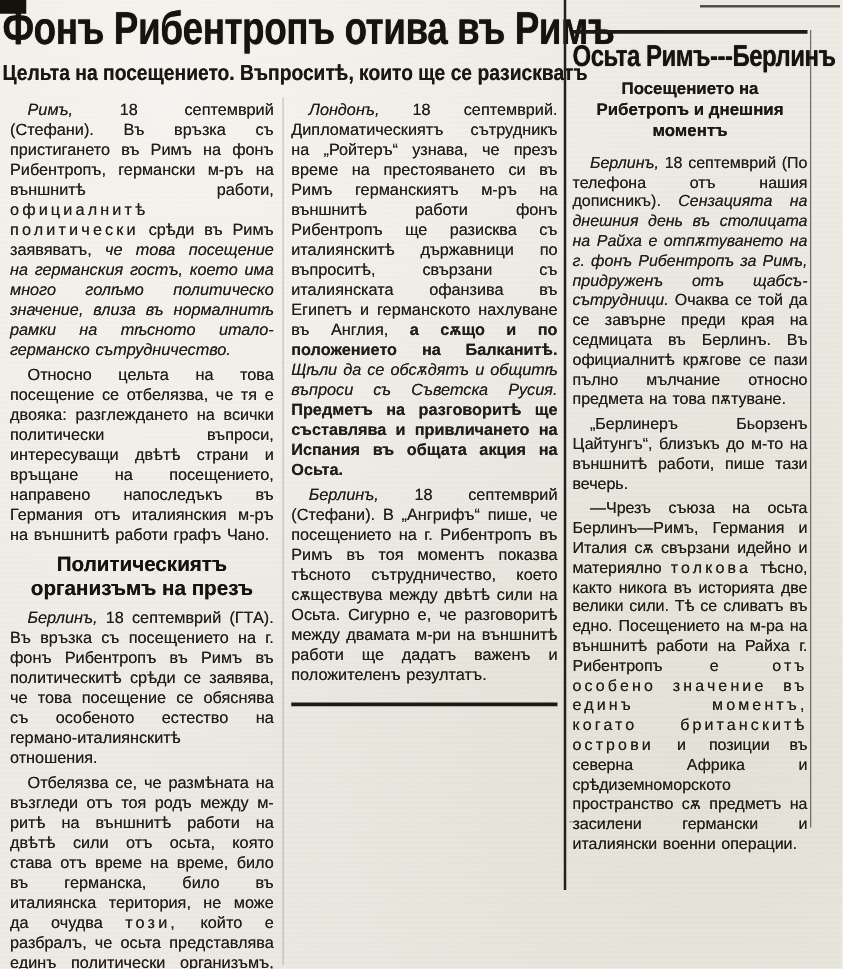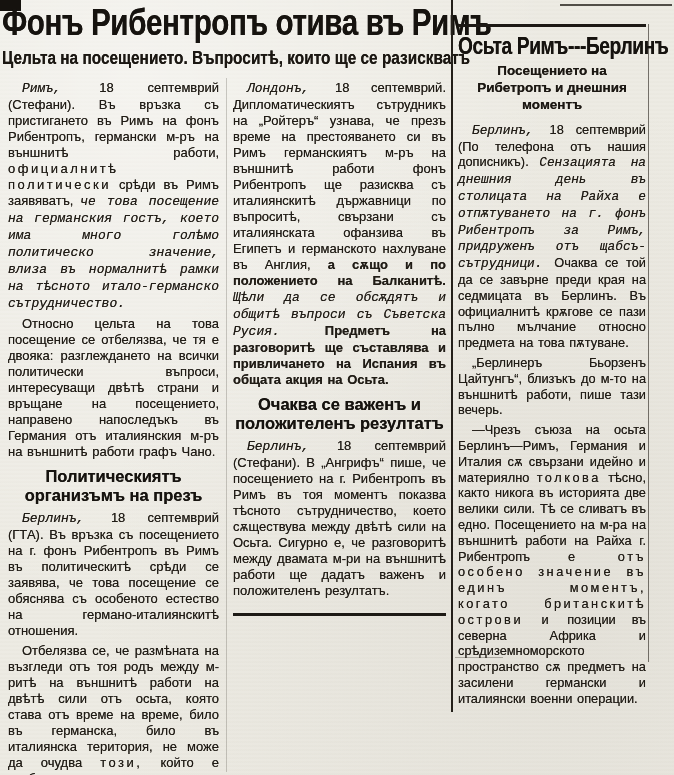--- a/index.html
+++ b/index.html
@@ -27,21 +27,21 @@
   }
   
   .col{position:absolute;top:80px;}
   .col1{left:8px;width:211px;}
   .col2{left:233px;width:213px;}
   .par{
     margin:0 0 4px;font-size:13px;line-height:16px;text-align:justify;
     text-indent:14px;color:#201c16;text-shadow:0 0 .45px rgba(32,27,20,.75);
     word-spacing:1px;
   }
-  .r-i{font-family:Liberation Mono, monospace;font-style:italic;margin-top:43px;}
+  .r-i{font-family:Liberation Sans, sans-serif;font-style:italic;margin-top:43px;}
   .r-b{font-weight:bold;}
   .r-sp{font-weight:normal;letter-spacing:2.5px;}
   .shead{
     margin:7px 2px 5px;font-size:16.5px;font-weight:bold;text-align:center;line-height:1.15;
     color:#16130f;text-shadow:0 0 .5px rgba(20,16,12,.85);
   }
   .end-rule{margin-top:14px;height:3px;background:#1d1a15;width:100%;}
   
   .vrule{position:absolute;}
   .vrule-faint{left:226px;top:78px;width:1px;height:694px;background:rgba(40,35,28,.22);}
@@ -85,21 +85,20 @@
   <div class="col col1">
     <p class="par"><span class="r-i">Римъ, </span><span>18 септемврий (Стефани). Въ връзка съ пристигането въ Римъ на фонъ Рибентропъ, германски м-ръ на външнитѣ работи, </span><span class="r-sp">официалнитѣ политически</span><span> срѣди въ Римъ заявяватъ, </span><span class="r-i">че това посещение на германския гостъ, което има много голѣмо политическо значение, влиза въ нормалнитѣ рамки на тѣсното итало-германско сътрудничество.</span></p>
     <p class="par"><span>Относно цельта на това посещение се отбелязва, че тя е двояка: разглеждането на всички политически въпроси, интересуващи двѣтѣ страни и връщане на посещението, направено напоследъкъ въ Германия отъ италиянския м-ръ на външнитѣ работи графъ Чано.</span></p>
     <h3 class="shead">Политическиятъ организъмъ на презъ</h3>
     <p class="par"><span class="r-i">Берлинъ, </span><span>18 септемврий (ГТА). Въ връзка съ посещението на г. фонъ Рибентропъ въ Римъ въ политическитѣ срѣди се заявява, че това посещение се обяснява съ особеното естество на германо-италиянскитѣ отношения.</span></p>
     <p class="par"><span>Отбелязва се, че размѣната на възгледи отъ тоя родъ между м-ритѣ на външнитѣ работи на двѣтѣ сили отъ осьта, която става отъ време на време, било въ германска, било въ италиянска територия, не може да очудва </span><span class="r-sp">този,</span><span> който е разбралъ, че осьта представлява единъ политически организъмъ, забележителенъ съ най-голѣмата си еднородность. </span></p>
   </div>
 
   <div class="col col2">
     <p class="par"><span class="r-i">Лондонъ, </span><span>18 септемврий. Дипломатическиятъ сътрудникъ на „Ройтеръ“ узнава, че презъ време на престояването си въ Римъ германскиятъ м-ръ на външнитѣ работи фонъ Рибентропъ ще разисква съ италиянскитѣ държавници по въпроситѣ, свързани съ италиянската офанзива въ Египетъ и германското нахлуване въ Англия, </span><span class="r-b">а сѫщо и по положението на Балканитѣ. </span><span class="r-i">Щѣли да се обсѫдятъ и общитѣ въпроси съ Съветска Русия. </span><span class="r-b">Предметъ на разговоритѣ ще съставлява и привличането на Испания въ общата акция на Осьта.</span></p>
-    <h3 class="shead">Очаква се важенъ и положителенъ резултатъ</h3>
     <p class="par"><span class="r-i">Берлинъ, </span><span>18 септемврий (Стефани). В „Ангрифъ“ пише, че посещението на г. Рибентропъ въ Римъ въ тоя моментъ показва тѣсното сътрудничество, което сѫществува между двѣтѣ сили на Осьта. Сигурно е, че разговоритѣ между двамата м-ри на външнитѣ работи ще дадатъ важенъ и положителенъ резултатъ.</span></p>
     <div class="end-rule"></div>
   </div>
 
   <div class="vrule vrule-faint"></div>
   <div class="vrule vrule-main"></div>
   <div class="vrule vrule-right"></div>
   <div class="side-dash"></div>
 
   <aside class="side">

